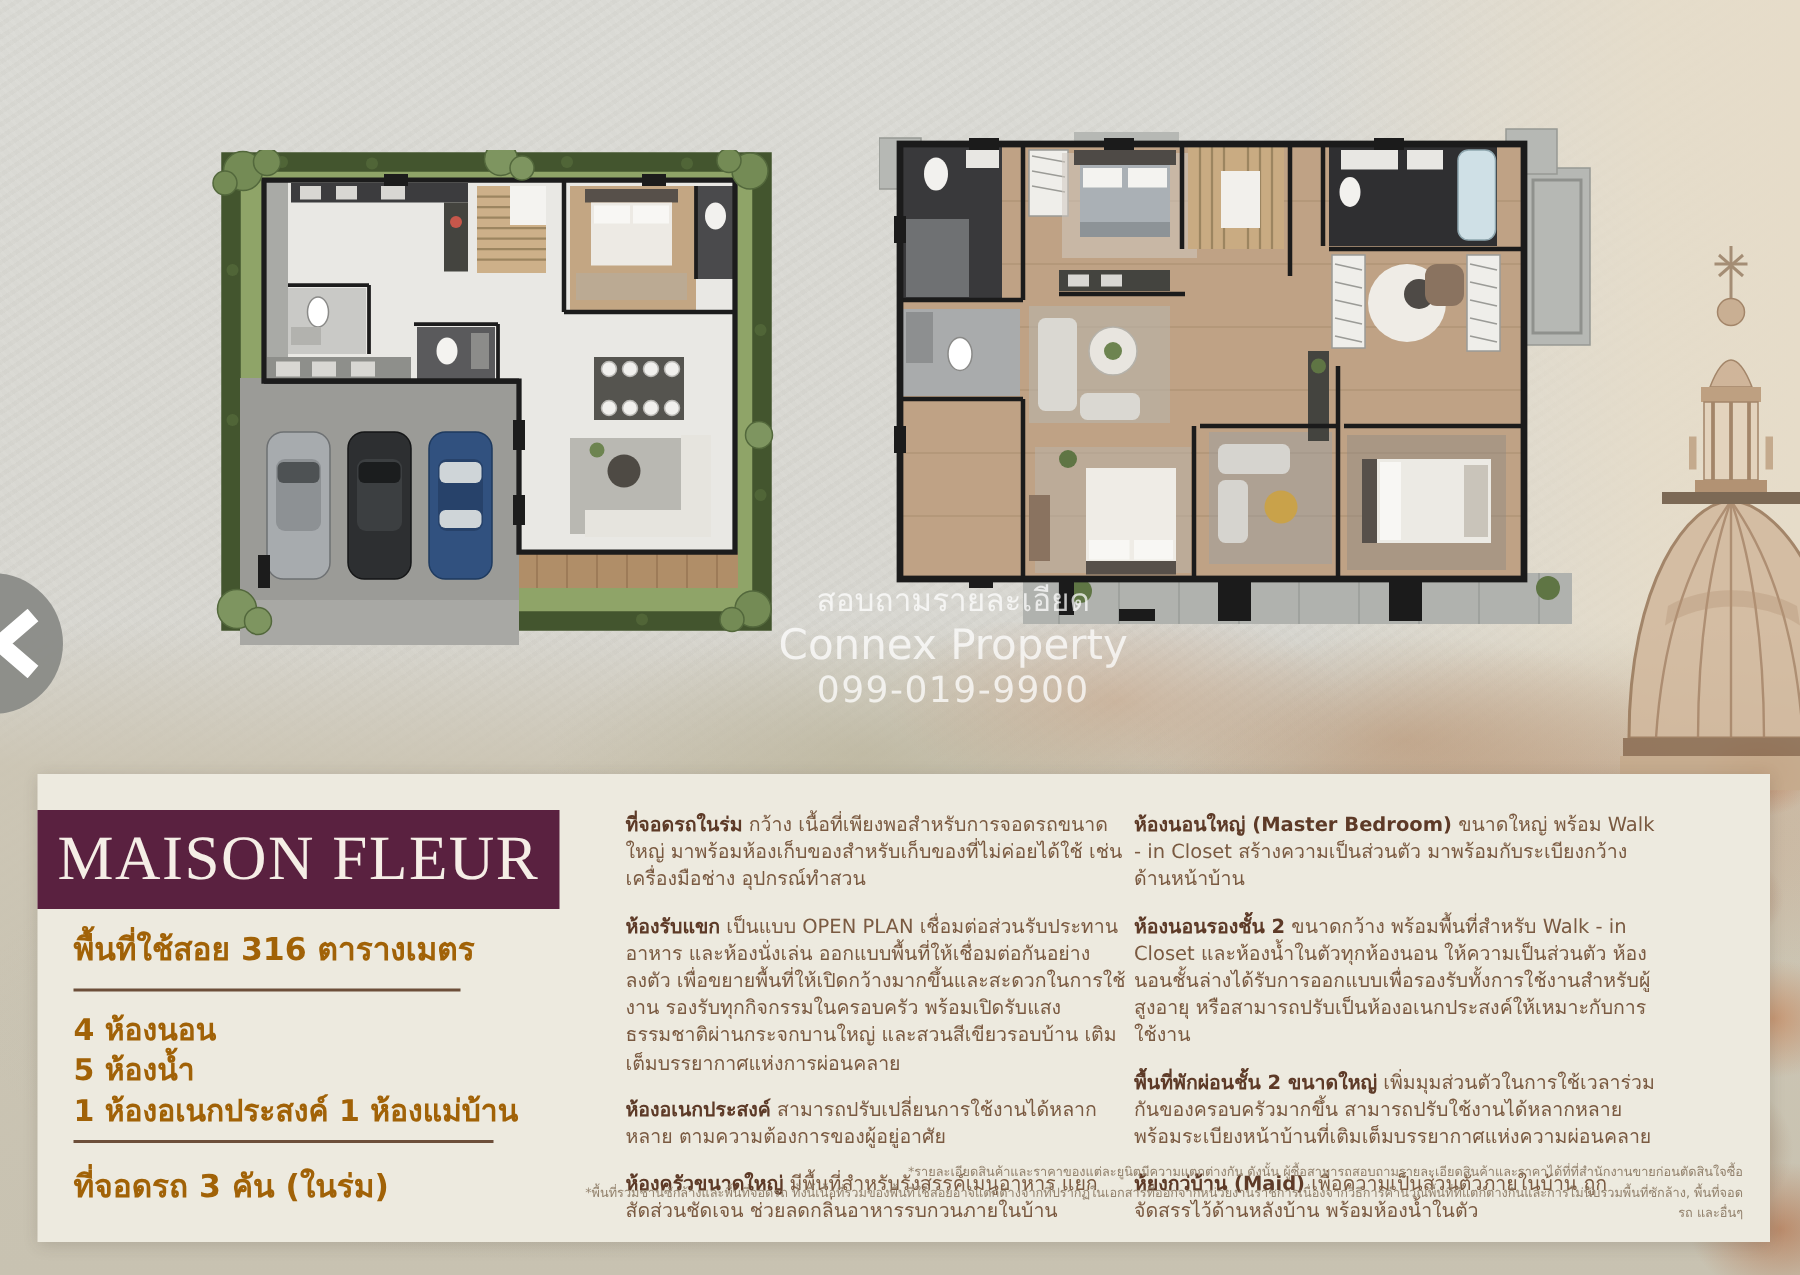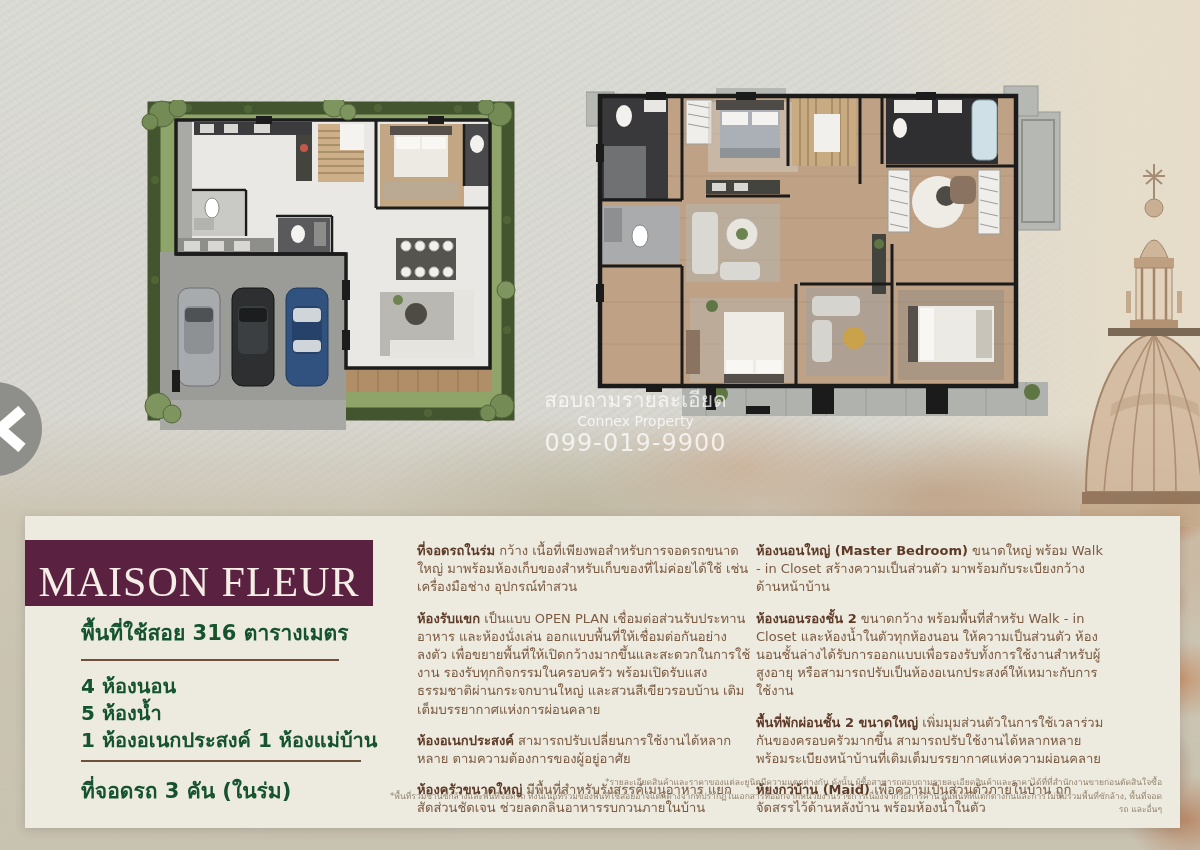--- a/index.html
+++ b/index.html
@@ -43,38 +43,38 @@
   .dome-wrap { position:absolute; left:1080px; top:162px; width:120px; height:365px; }
   
   .plan1 { position:absolute; left:128px; top:100px; width:398px; height:330px; }
   .plan2 { position:absolute; left:586px; top:84px; width:478px; height:352px; }
   
   .watermark {
     position:absolute; left:518px; top:388px; width:235px;
     text-align:center; color:rgba(255,255,255,.74); line-height:1.18;
   }
   .watermark .wm1 { font-size:21px; }
-  .watermark .wm2 { font-size:14px; }
+  .watermark .wm2 { font-size:28px; }
   .watermark .wm3 { font-size:24px; letter-spacing:1px; }
   
   .panel {
     position:absolute; left:25px; top:516px; width:1155px; height:312px;
     background:#edead e;
     background:#edeadf;
     box-shadow:0 2px 10px rgba(60,50,40,.18);
   }
   .banner {
     position:absolute; left:0; top:24px; width:348px; height:66px;
-    background:#5a2140; display:flex; align-items:flex-end; justify-content:center;
+    background:#5a2140; display:flex; align-items:center; justify-content:center;
   }
   .banner .title {
     font-family:"Liberation Serif","DejaVu Serif",serif;
     font-size:42px; color:#f5eee6; letter-spacing:1px; white-space:nowrap;
   }
-  .col1 { position:absolute; left:24px; top:100px; width:340px; color:#14532d;margin-left:32px; }
+  .col1 { position:absolute; left:24px; top:100px; width:340px; color:#a16207; }
   .area-line { font-size:21px; font-weight:bold; margin-bottom:10px; }
   .rule { height:2px; background:#6d4f3a; width:258px; margin:6px 0 12px 0; }
   .rule2 { width:280px; }
   .spec-line { font-size:20px; font-weight:bold; line-height:27px; }
   .parking-line { font-size:21px; font-weight:bold; margin-top:10px; }
   .col2 { position:absolute; left:392px; top:26px; width:334px; }
   .col3 { position:absolute; left:731px; top:26px; width:348px; }
   .feature { font-size:13px; line-height:1.4; color:#7a5a41; margin-bottom:13px; }
   .feature b { color:#5d3a27; }
   .footnotes {

